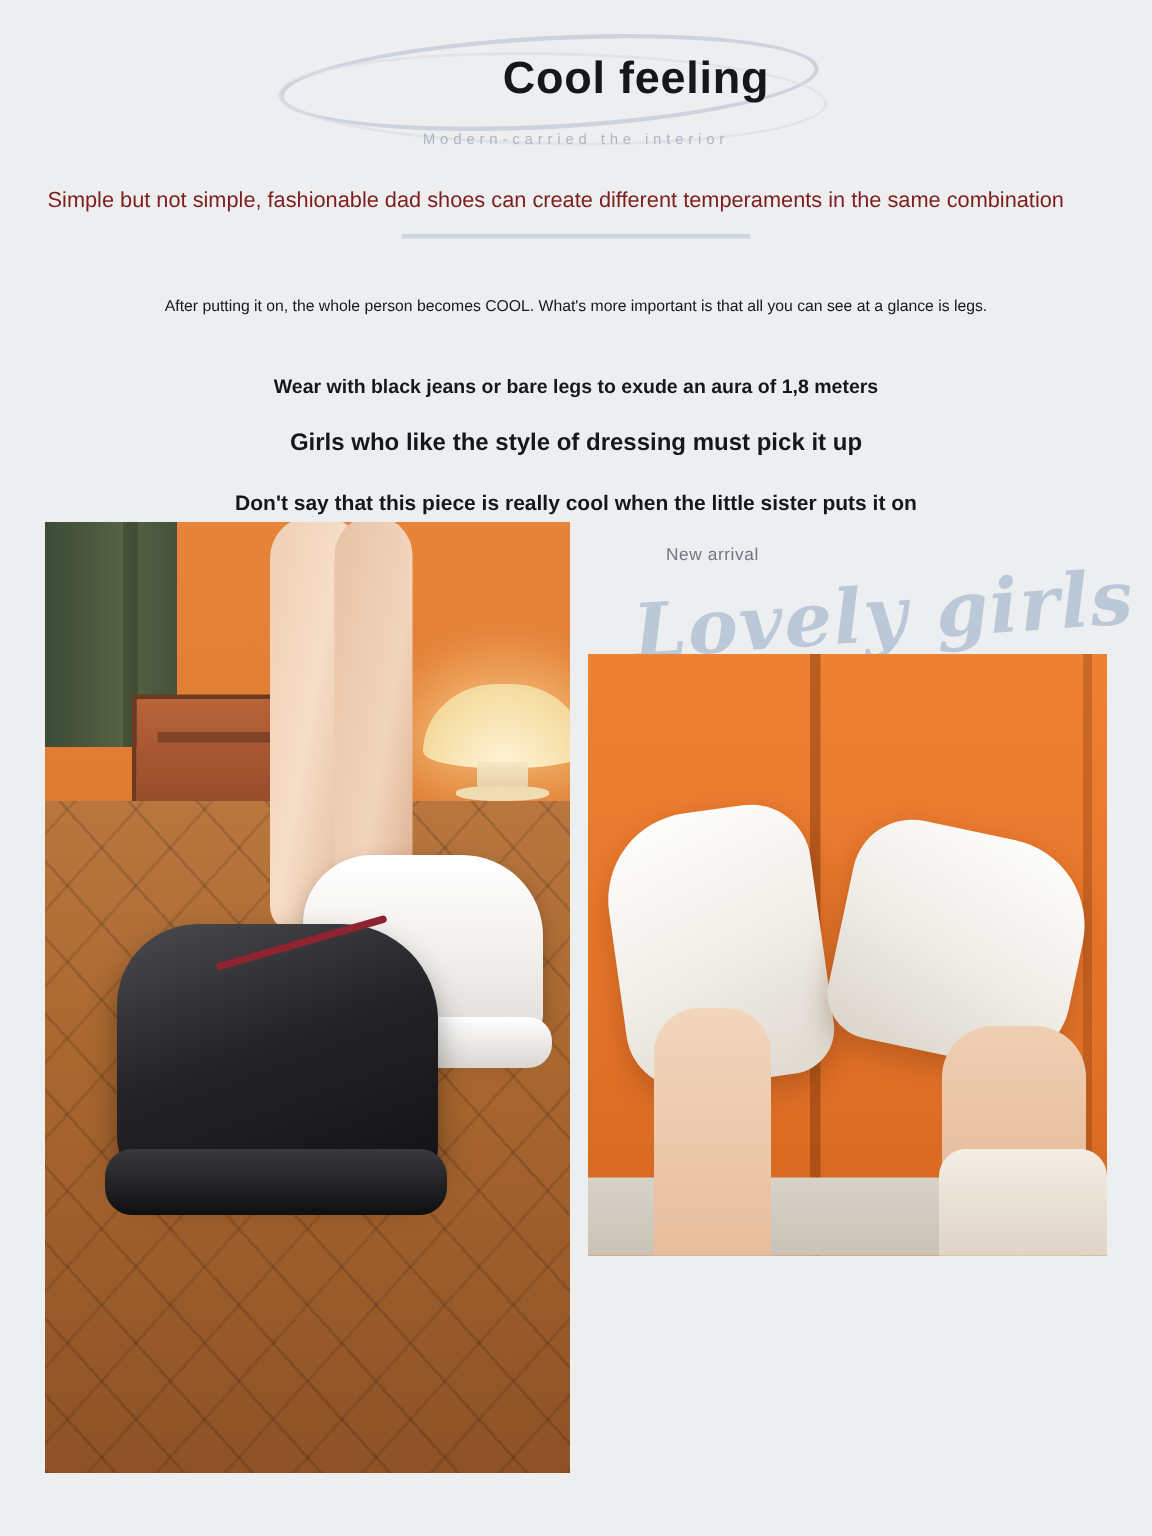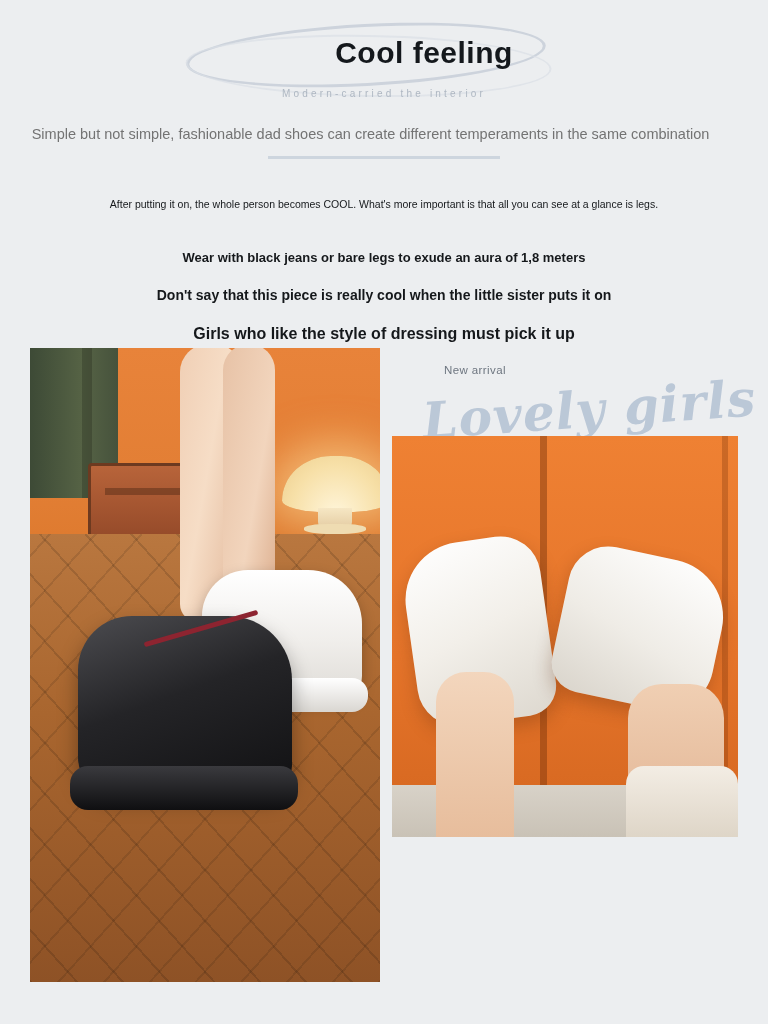--- a/index.html
+++ b/index.html
@@ -76,21 +76,21 @@
   }
 
   
   .lead {
     position: absolute;
     left: 0;
     top: 126px;
     width: 741px;
     text-align: center;
     font-size: 14.5px;
-    color: #737373;
+    color: #7f1d1d;
   }
   .lead-rule {
     position: absolute;
     left: 268px;
     top: 156px;
     width: 232px;
     height: 3px;
     background: #c8d0da;
     opacity: .85;
   }
@@ -351,22 +351,22 @@
     <div class="main-title">Cool feeling</div>
     <div class="sub-title">Modern-carried the interior</div>
   </div>
 
   <div class="lead">Simple but not simple, fashionable dad shoes can create different temperaments in the same combination</div>
   <div class="lead-rule"></div>
 
   <div class="lines">
     <div class="line line-1">After putting it on, the whole person becomes COOL. What's more important is that all you can see at a glance is legs.</div>
     <div class="line line-2">Wear with black jeans or bare legs to exude an aura of 1,8 meters</div>
+    <div class="line line-4">Girls who like the style of dressing must pick it up</div>
     <div class="line line-3">Don't say that this piece is really cool when the little sister puts it on</div>
-    <div class="line line-4">Girls who like the style of dressing must pick it up</div>
   </div>
 
   <div class="photos">
 
     <div class="photo-left">
       <div class="pl-wall"></div>
       <div class="pl-curtain"></div>
       <div class="pl-case"></div>
       <div class="pl-lampshade"></div>
       <div class="pl-lampbase"></div>

